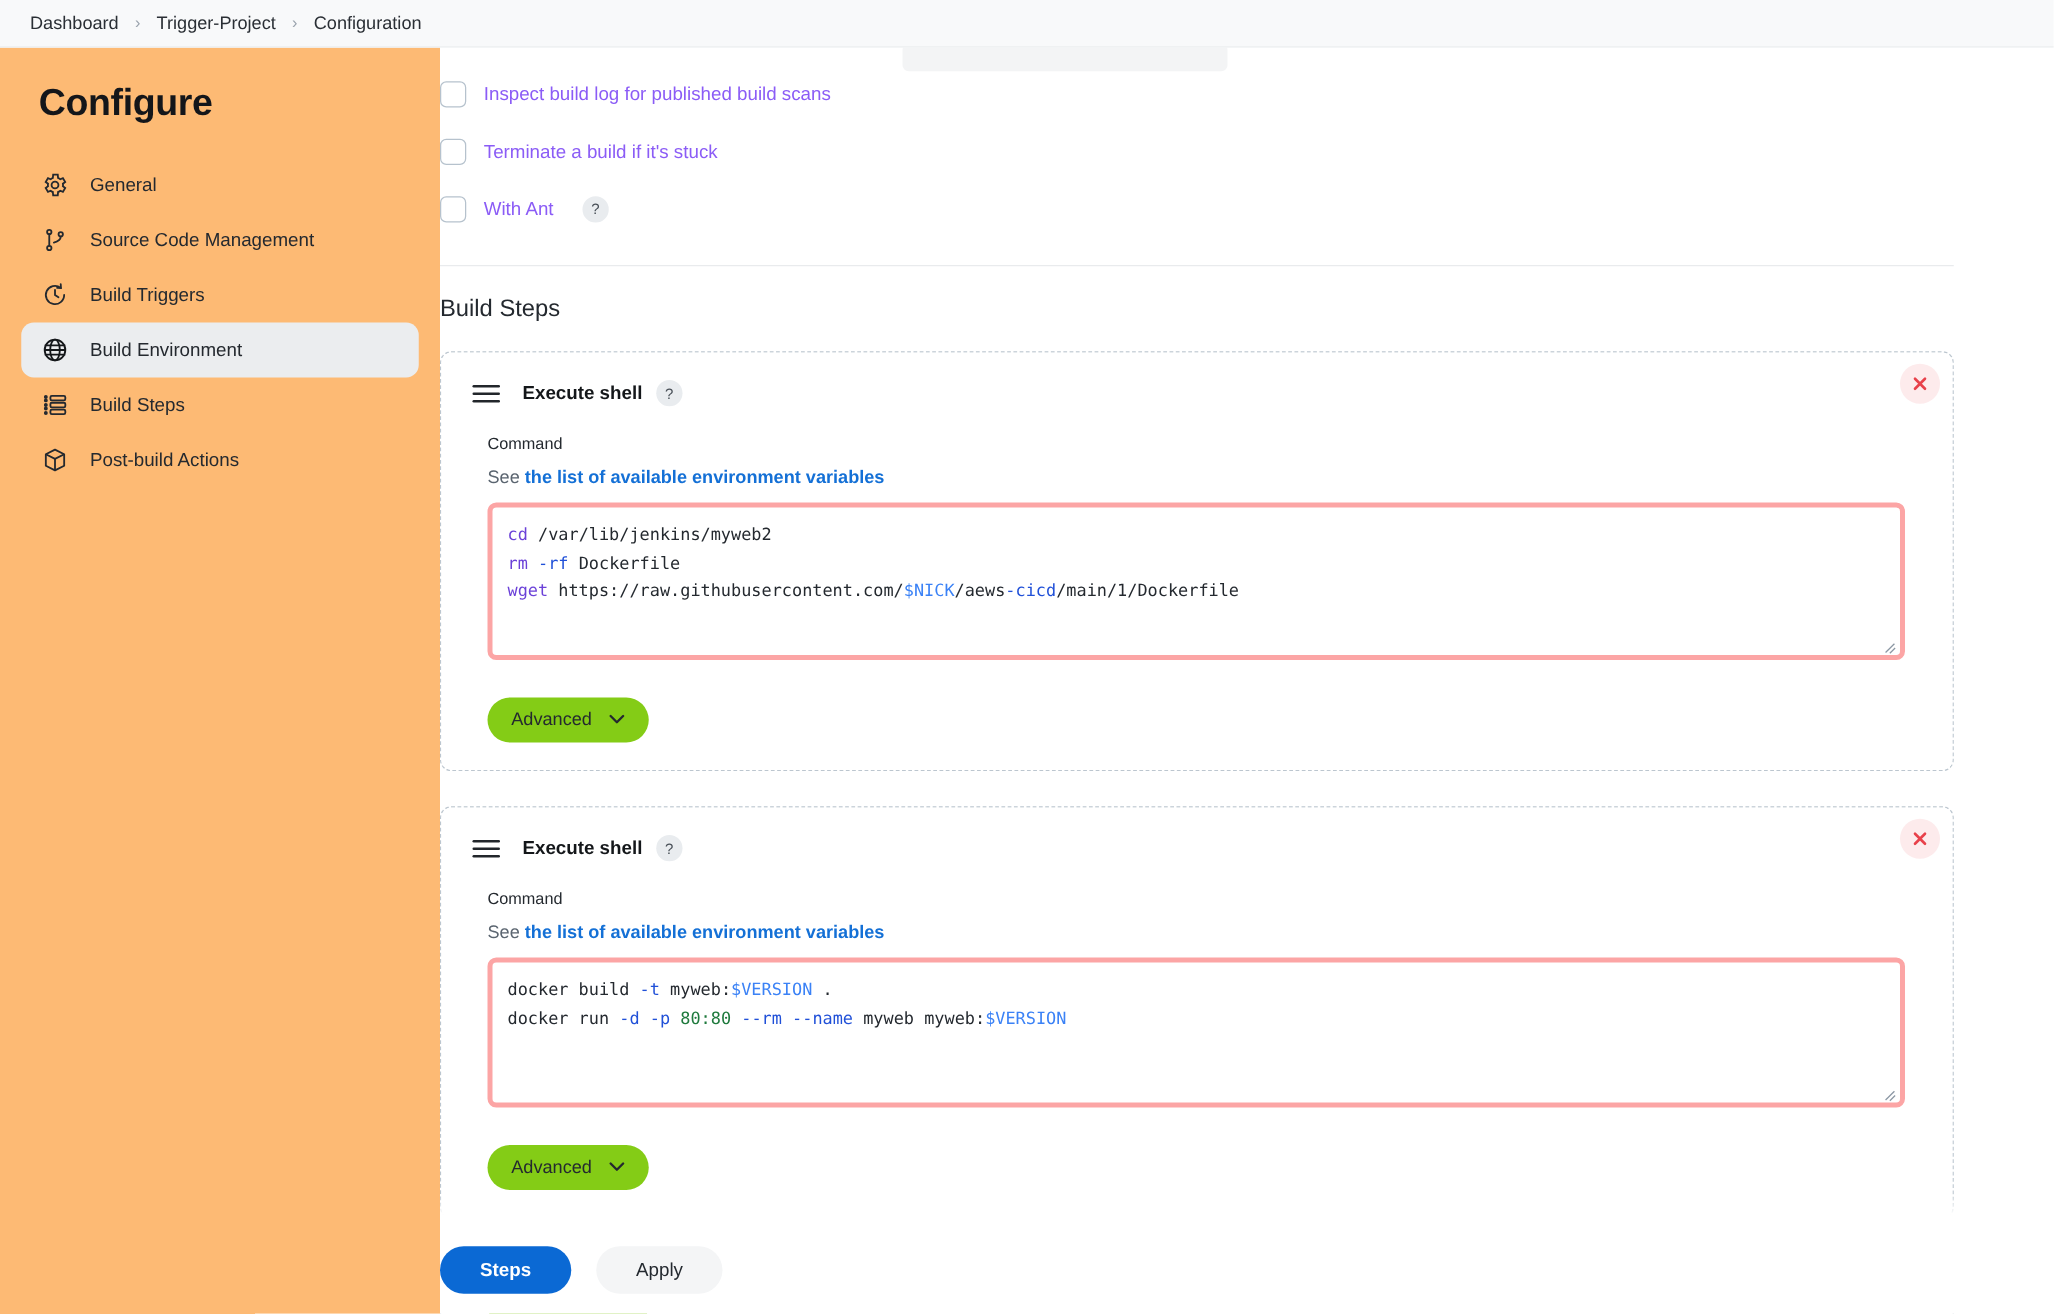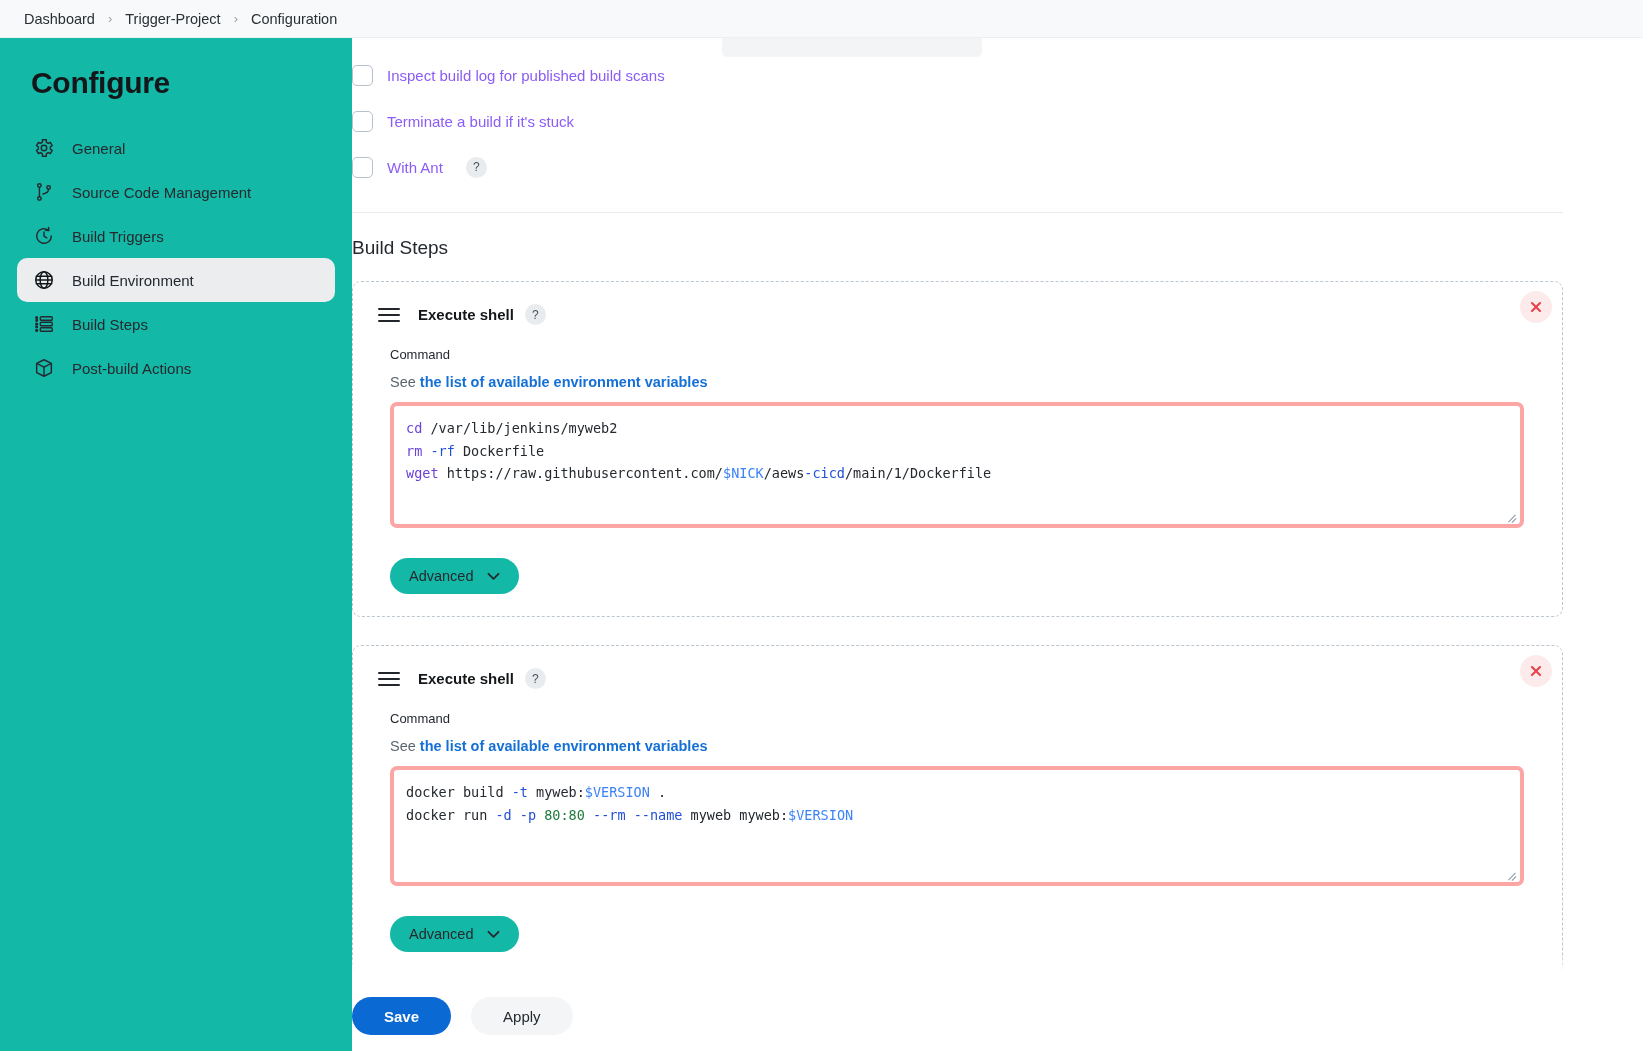--- a/index.html
+++ b/index.html
@@ -35,21 +35,21 @@
   }
 
   
   .page { display: flex; height: 1013px; position: relative; }
 
   
   .sidebar {
     width: 352px;
     flex: 0 0 352px;
     padding: 0;
-    background: #14b8a6;
+    background: #fdba74;
   }
   .configure-title {
     font-size: 30px;
     font-weight: bold;
     letter-spacing: -0.3px;
     color: #14161a;
     margin: 28px 0 0 31px;
   }
   .nav { margin-top: 26px; padding: 0 17px; }
   .nav-item {
@@ -200,21 +200,21 @@
   .tok-flag { color: #2050d8; }
   .tok-var { color: #3b82f6; }
   .tok-num { color: #1f7a3d; }
   .tok-plain { color: #24292f; }
 
   .adv-row { margin: 30px 0 0 18px; }
   .adv-btn {
     display: inline-flex;
     align-items: center;
     gap: 13px;
-    background: #14b8a6;
+    background: #84cc16;
     border: none;
     border-radius: 20px;
     height: 36px;
     padding: 0 19px;
     font-size: 14.5px;
     color: #24292f;
     font-family: "Liberation Sans", sans-serif;
     cursor: pointer;
   }
   .adv-btn .chev { display: block; }
@@ -468,17 +468,17 @@
           </span>
         </button>
       </div>
     </section>
 
   </main>
 
   <div class="fade-mask"></div>
 
   <div class="bottom-bar">
-    <button class="btn btn-primary">Save</button>
+    <button class="btn btn-primary">Steps</button>
     <button class="btn btn-secondary">Apply</button>
   </div>
 
 </div>
 
 </body></html>

